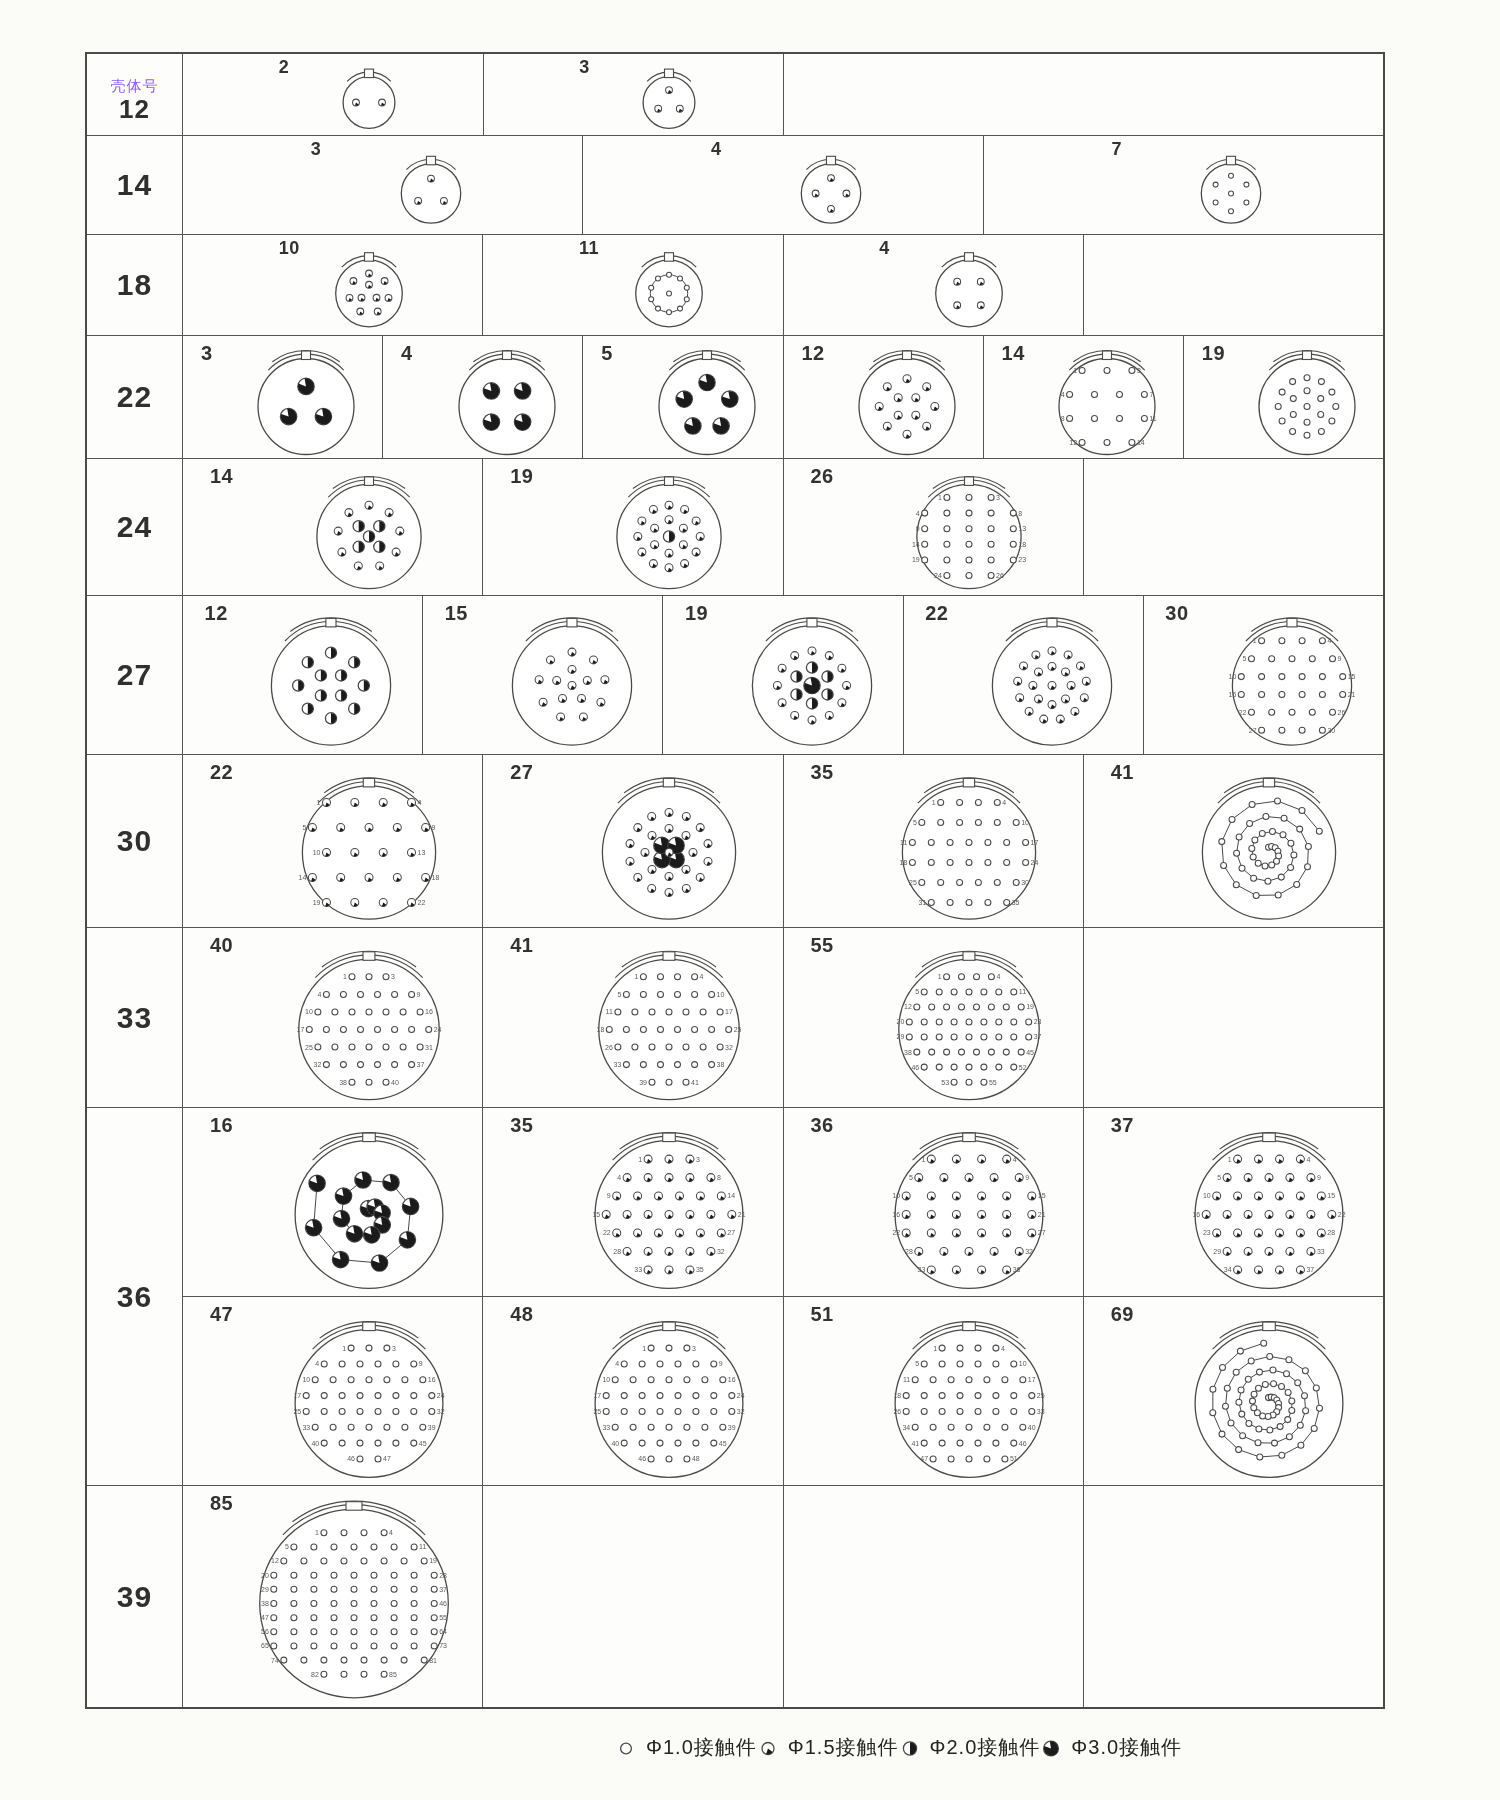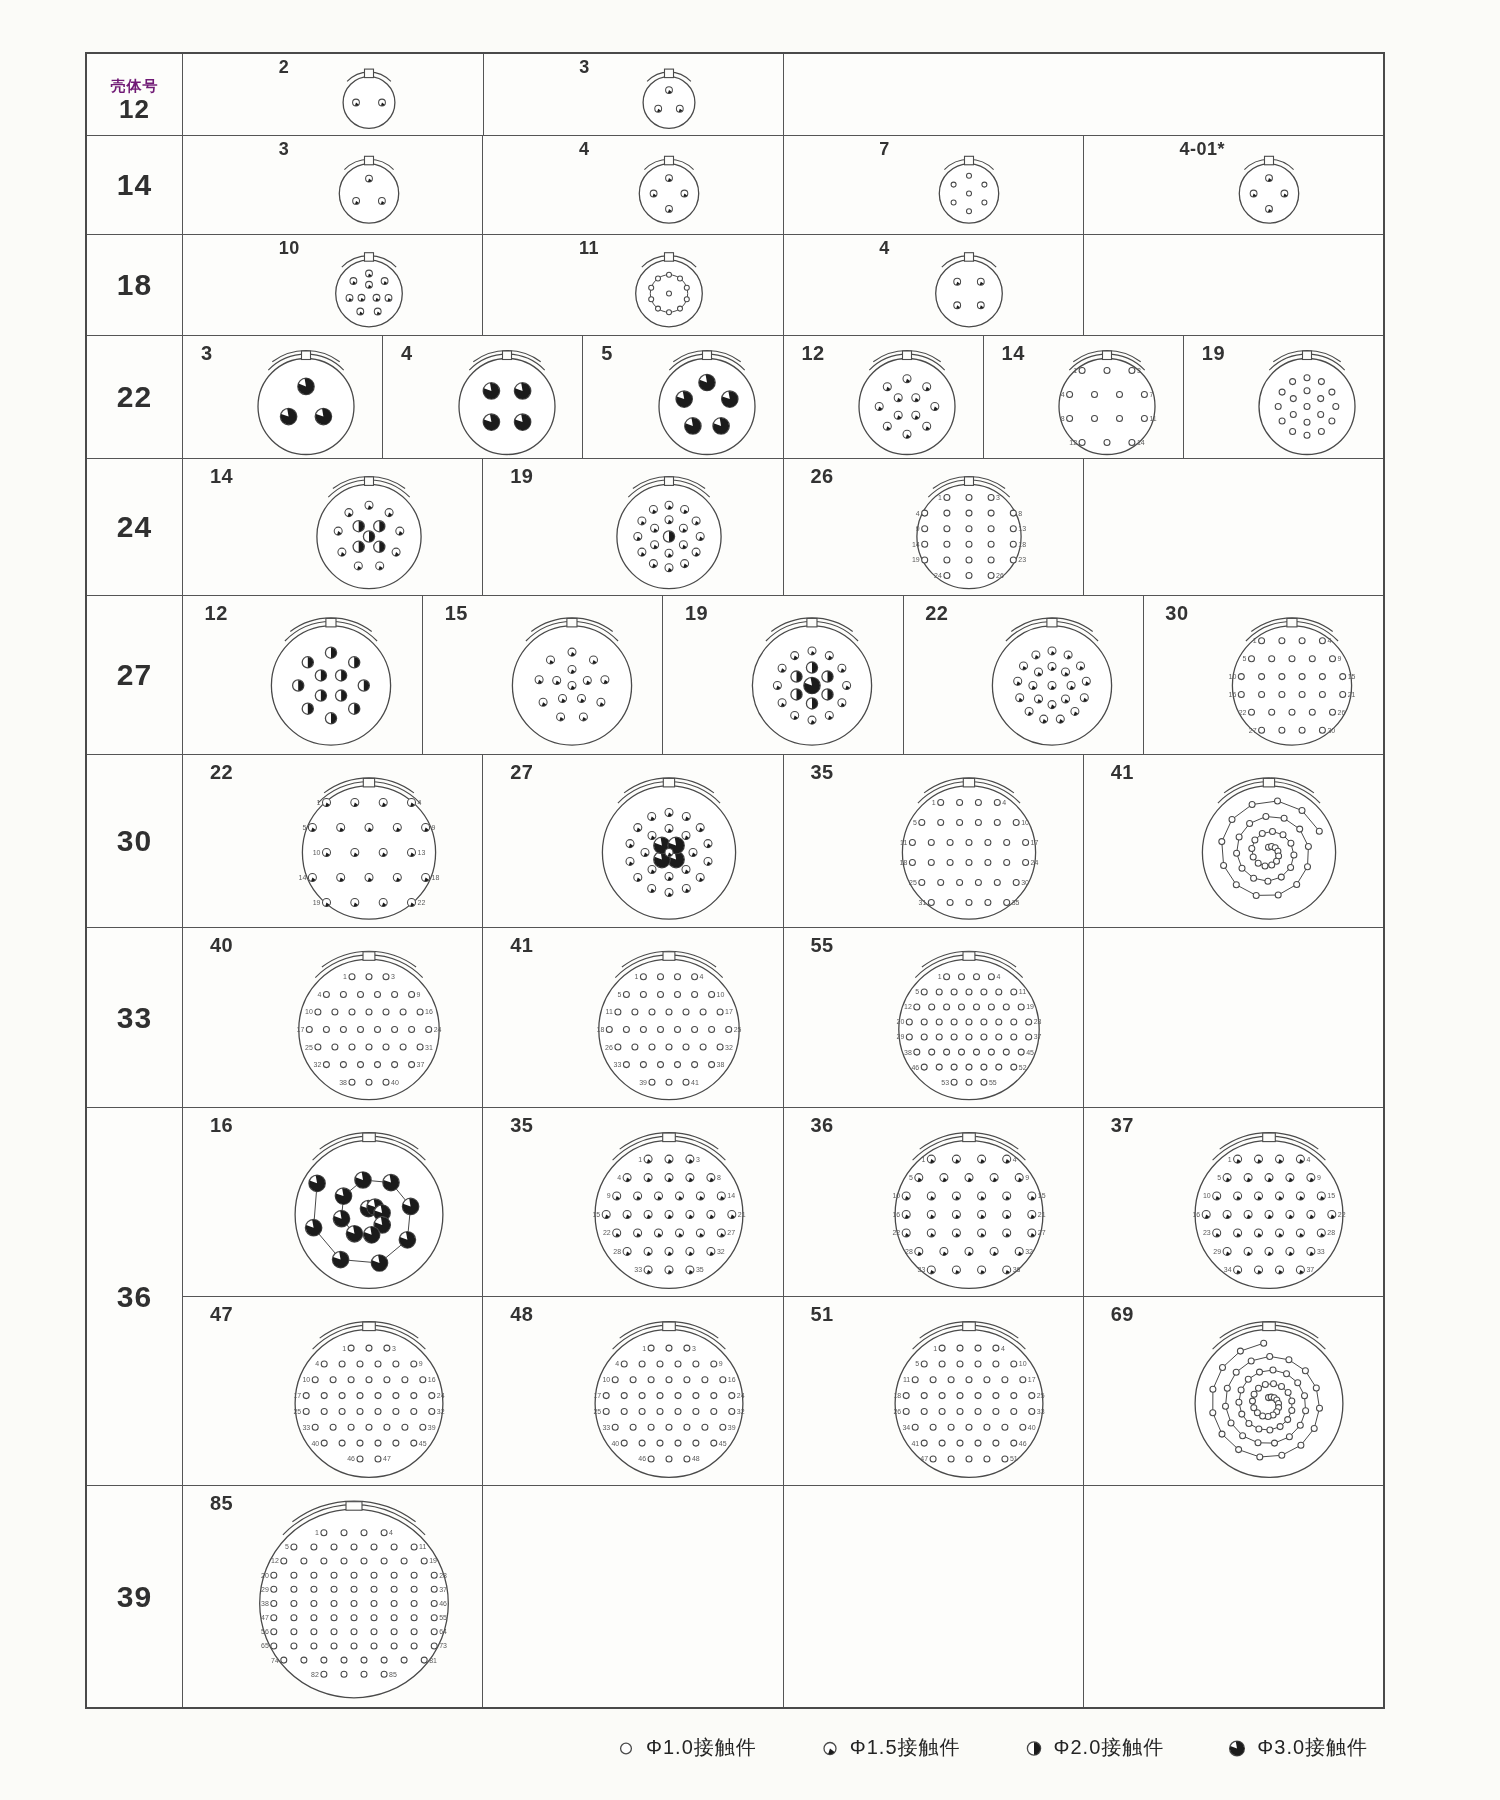--- a/index.html
+++ b/index.html
@@ -22,40 +22,40 @@
   .r0{height:81px}.r1{height:99px}.r2{height:101px}.r3{height:123px}
   .r4{height:137px}.r5{height:159px}.r6{height:173px}.r7{height:180px}
   .r8{height:378px}.r9{height:222px}
   .lcell{
     flex:0 0 96px;width:96px;border-right:1.5px solid #555;
     display:flex;flex-direction:column;align-items:center;justify-content:center;
     box-sizing:border-box;
   }
   .shellnum{font-size:30px;font-weight:700;letter-spacing:1px;color:#303030;}
   .hcell .shellnum{font-size:26px;margin-top:-2px;}
-  .hdr{font-size:15px;color:#701a75;letter-spacing:1px;margin-top:12px;font-weight:bold;}
+  .hdr{font-size:15px;color:#8b5cf6;letter-spacing:1px;margin-top:12px;}
   .content{flex:1;display:flex;flex-direction:column;min-width:0;}
   .subrow{flex:1;display:flex;align-items:stretch;box-sizing:border-box;}
   .subrow + .subrow{border-top:1.5px solid #555;}
   .cell{
     position:relative;flex:1 1 0;box-sizing:border-box;min-width:0;
   }
   .cell + .cell{border-left:1.5px solid #555;}
   .vlabel{
     position:absolute;top:6px;left:9%;
     font-size:20px;font-weight:600;color:#333;letter-spacing:0.5px;
   }
   .sm .vlabel{left:32%;top:3px;font-size:18px;}
   .connector{position:absolute;left:62%;top:54%;transform:translate(-50%,-50%);}
   .r9 .connector{left:57%;top:51%;}
   svg text.pn{font-size:7px;fill:#5a5a5a;font-family:"Liberation Sans",sans-serif;}
   
   .legend{
     position:absolute;left:615px;top:1734px;
-    display:flex;align-items:center;gap:62px;white-space:nowrap;
+    display:flex;align-items:center;white-space:nowrap;
   }
   .legend-item{display:flex;align-items:center;gap:9px;}
   .legend-item span{font-size:20px;color:#242424;letter-spacing:1px;}
 </style>
 </head>
 <body>
 
 <div class="page">
   <div id="table" class="gtable">
       <div class="trow r0">
@@ -131,36 +131,20 @@
             <path d="M22.9 24.2 A34.2 34.2 0 0 1 72.1 24.2" fill="none" stroke="#4a4a4a" stroke-width="1.1"></path>
             <circle cx="47.5" cy="48.0" r="29.7" fill="#ffffff" stroke="#4a4a4a" stroke-width="1.3"></circle>
             <rect x="43.0" y="10.8" width="9.0" height="8.5" fill="#fdfdfb" stroke="#4a4a4a" stroke-width="1.1"></rect>
             <circle cx="47.5" cy="30.2" r="2.5" fill="#ffffff" stroke="#4a4a4a" stroke-width="1.05"></circle>
             <circle cx="62.9" cy="39.1" r="2.5" fill="#ffffff" stroke="#4a4a4a" stroke-width="1.05"></circle>
             <circle cx="62.9" cy="56.9" r="2.5" fill="#ffffff" stroke="#4a4a4a" stroke-width="1.05"></circle>
             <circle cx="47.5" cy="65.8" r="2.5" fill="#ffffff" stroke="#4a4a4a" stroke-width="1.05"></circle>
             <circle cx="32.1" cy="56.9" r="2.5" fill="#ffffff" stroke="#4a4a4a" stroke-width="1.05"></circle>
             <circle cx="32.1" cy="39.1" r="2.5" fill="#ffffff" stroke="#4a4a4a" stroke-width="1.05"></circle>
             <circle cx="47.5" cy="48.0" r="2.5" fill="#ffffff" stroke="#4a4a4a" stroke-width="1.05"></circle>
-          </svg>
-        </div>
-        <div class="cell sm">
-          <span class="vlabel">4-01*</span>
-          <svg class="connector" width="95" height="87" viewBox="0 0 95 87">
-            <path d="M22.9 24.2 A34.2 34.2 0 0 1 72.1 24.2" fill="none" stroke="#4a4a4a" stroke-width="1.1"></path>
-            <circle cx="47.5" cy="48.0" r="29.7" fill="#ffffff" stroke="#4a4a4a" stroke-width="1.3"></circle>
-            <rect x="43.0" y="10.8" width="9.0" height="8.5" fill="#fdfdfb" stroke="#4a4a4a" stroke-width="1.1"></rect>
-            <circle cx="47.5" cy="32.6" r="3.4" fill="#ffffff" stroke="#4a4a4a" stroke-width="1.05"></circle>
-            <path d="M47.5 32.6 L50.1 34.5 A3.2 3.2 0 0 1 46.5 35.6 Z" fill="#1b1b1b"></path>
-            <circle cx="62.9" cy="48.0" r="3.4" fill="#ffffff" stroke="#4a4a4a" stroke-width="1.05"></circle>
-            <path d="M62.9 48.0 L65.6 49.9 A3.2 3.2 0 0 1 61.9 51.1 Z" fill="#1b1b1b"></path>
-            <circle cx="47.5" cy="63.4" r="3.4" fill="#ffffff" stroke="#4a4a4a" stroke-width="1.05"></circle>
-            <path d="M47.5 63.4 L50.1 65.3 A3.2 3.2 0 0 1 46.5 66.5 Z" fill="#1b1b1b"></path>
-            <circle cx="32.1" cy="48.0" r="3.4" fill="#ffffff" stroke="#4a4a4a" stroke-width="1.05"></circle>
-            <path d="M32.1 48.0 L34.7 49.9 A3.2 3.2 0 0 1 31.1 51.1 Z" fill="#1b1b1b"></path>
           </svg>
         </div>
       </div>
       <div class="trow r2">
         <div class="lcell">
           <div class="shellnum">18</div>
         </div>
         <div class="cell sm">
           <span class="vlabel">10</span>
           <svg class="connector" width="103" height="95" viewBox="0 0 103 95">

